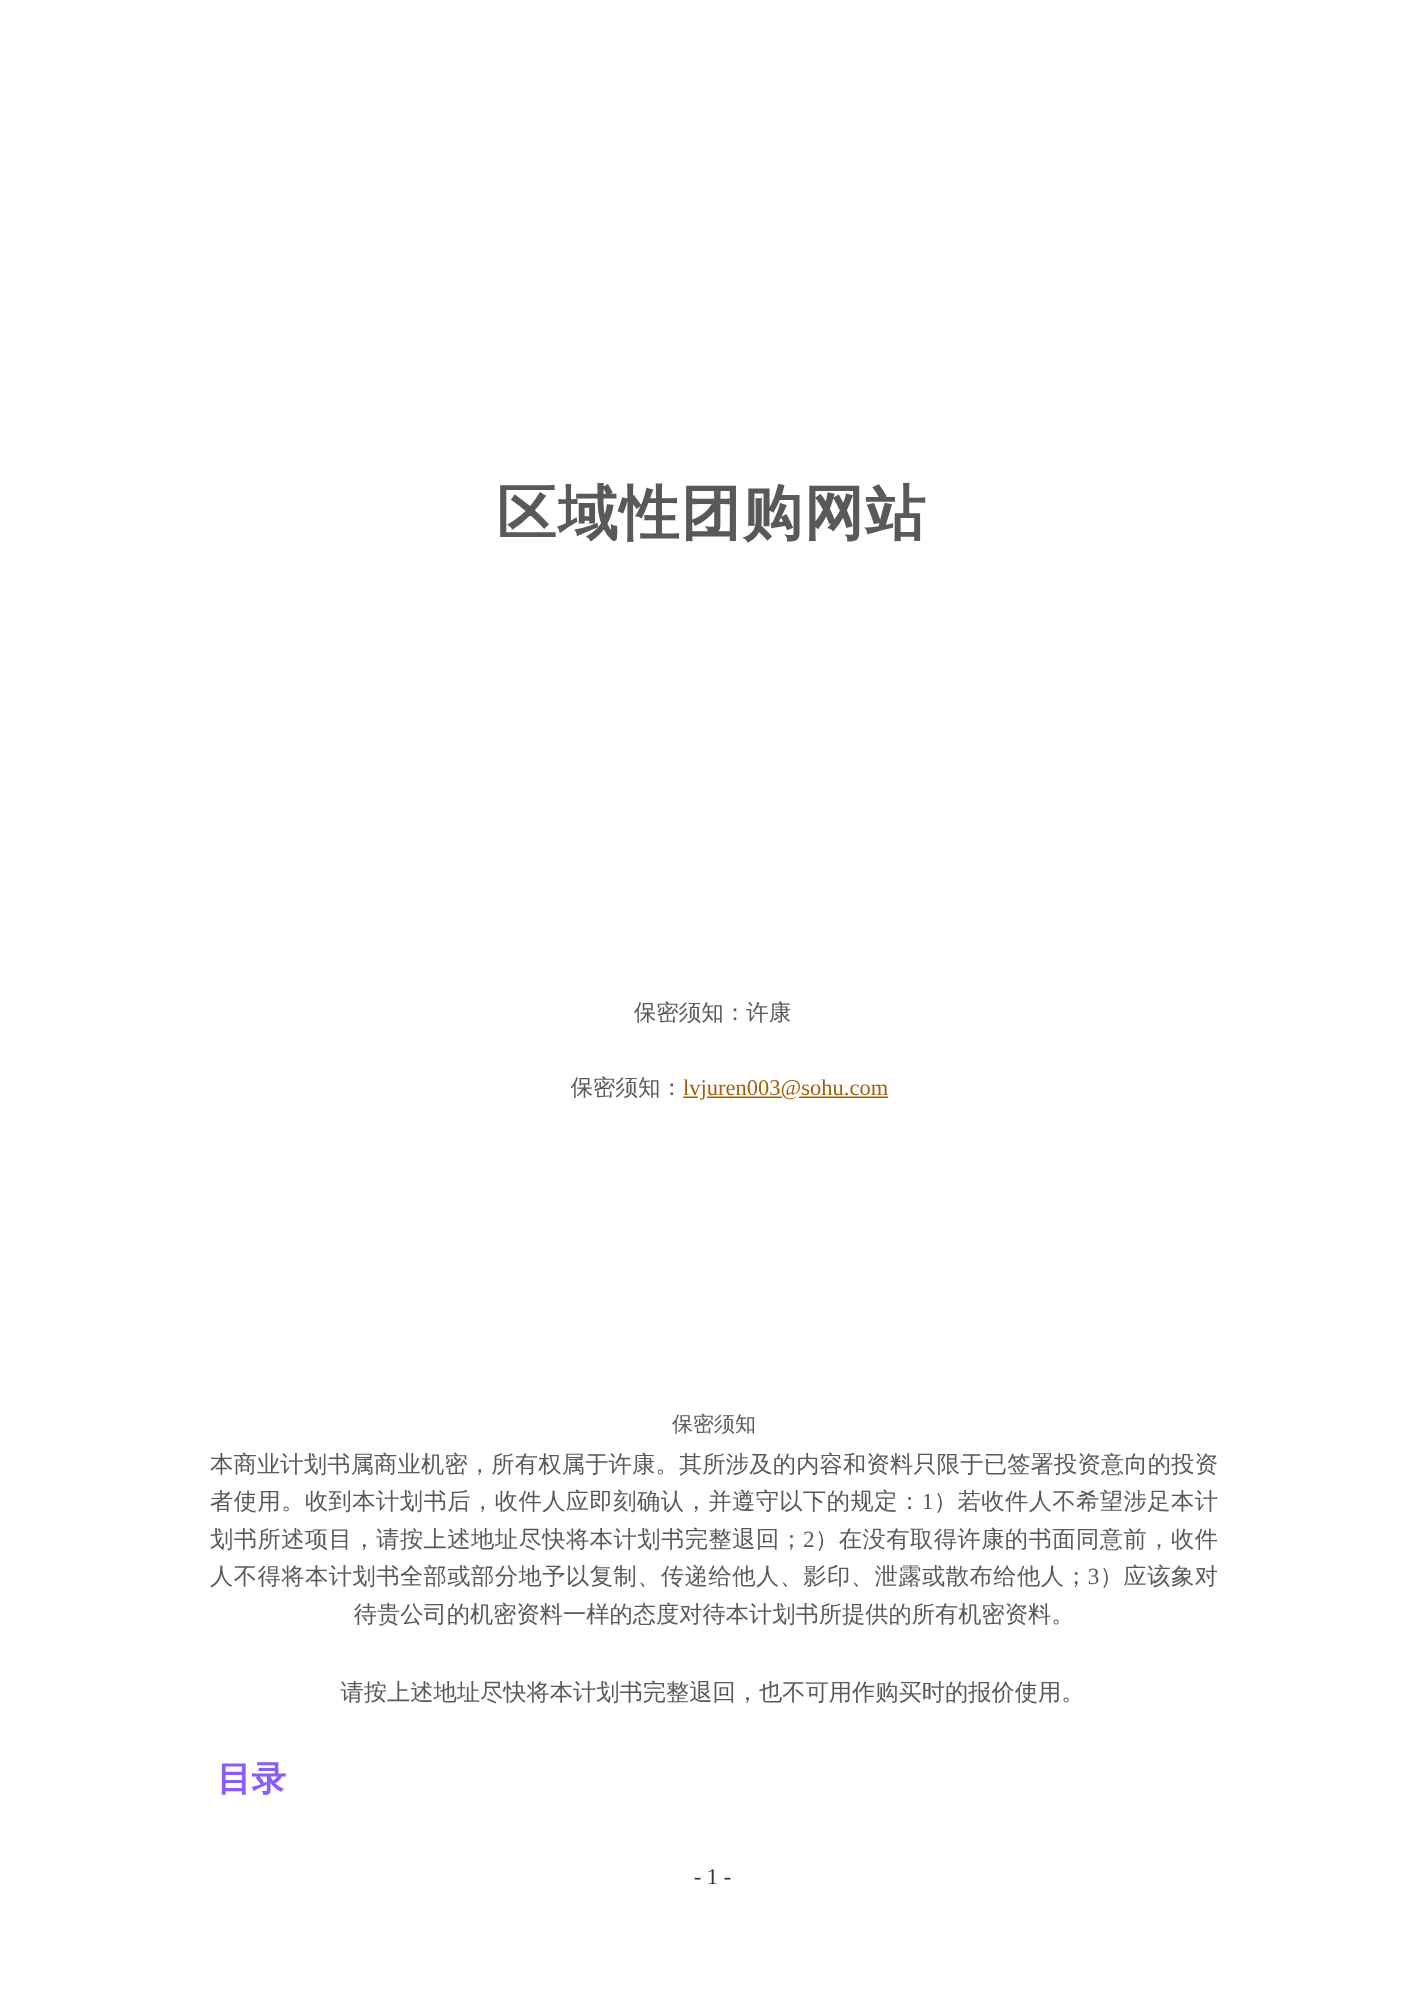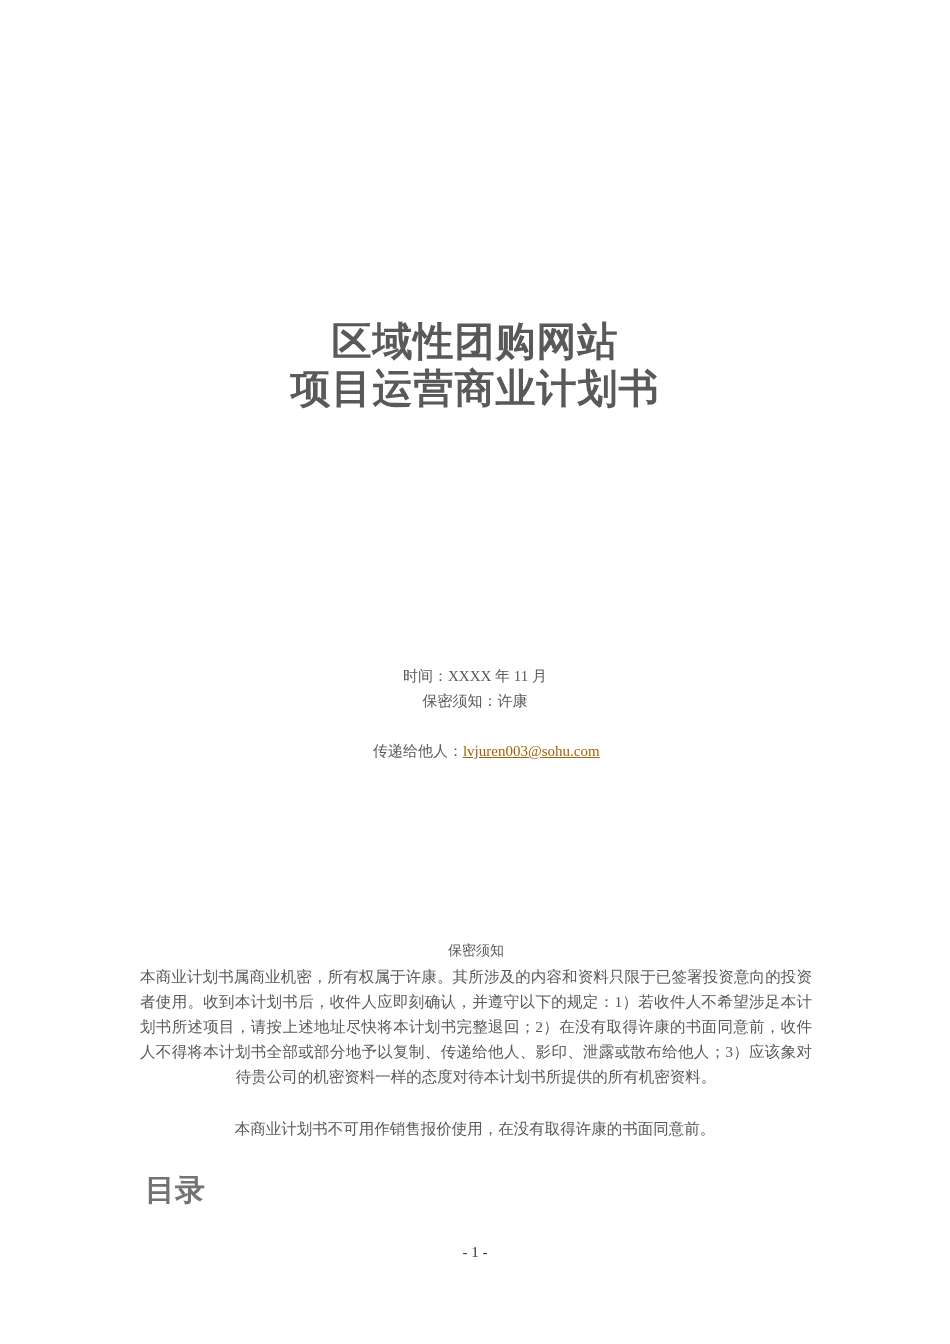--- a/index.html
+++ b/index.html
@@ -61,54 +61,52 @@
     position: absolute;
     top: 1116px; left: 0; right: 0;
     text-align: center;
     font-size: 15.5px;
     line-height: 25px;
     color: #595959;
   }
   .toc-heading {
     position: absolute;
     top: 1170px; left: 145px;
-    font-size: 30px;
+    font-size: 23px;
     font-weight: bold;
-    color: #737373;
+    color: #8b5cf6;
   }
   .page-footer {
     position: absolute;
     top: 1244px; left: 0; right: 0;
     text-align: center;
     font-size: 15px;
     color: #333333;
   }
 </style>
 </head>
 <body>
 
 <div class="page">
 
   <h1 class="doc-title">
     <div>区域性团购网站</div>
-    <div>项目运营商业计划书</div>
   </h1>
 
   <div class="contact-block">
-    <div class="contact-line">时间：XXXX 年 11 月</div>
     <div class="contact-line">保密须知：许康</div>
     <div class="contact-line">
-      <span>传递给他人：</span><a class="email-link" href="#">lvjuren003@sohu.com</a>
+      <span>保密须知：</span><a class="email-link" href="#">lvjuren003@sohu.com</a>
     </div>
   </div>
 
   <div class="confidential-block">
     <div class="conf-heading">保密须知</div>
     <div class="conf-body">本商业计划书属商业机密，所有权属于许康。其所涉及的内容和资料只限于已签署投资意向的投资者使用。收到本计划书后，收件人应即刻确认，并遵守以下的规定：1）若收件人不希望涉足本计划书所述项目，请按上述地址尽快将本计划书完整退回；2）在没有取得许康的书面同意前，收件人不得将本计划书全部或部分地予以复制、传递给他人、影印、泄露或散布给他人；3）应该象对待贵公司的机密资料一样的态度对待本计划书所提供的所有机密资料。</div>
   </div>
 
-  <div class="quote-note">本商业计划书不可用作销售报价使用，在没有取得许康的书面同意前。</div>
+  <div class="quote-note">请按上述地址尽快将本计划书完整退回，也不可用作购买时的报价使用。</div>
 
   <div class="toc-heading">目录</div>
 
   <div class="page-footer">- 1 -</div>
 
 </div>
 
 </body></html>

